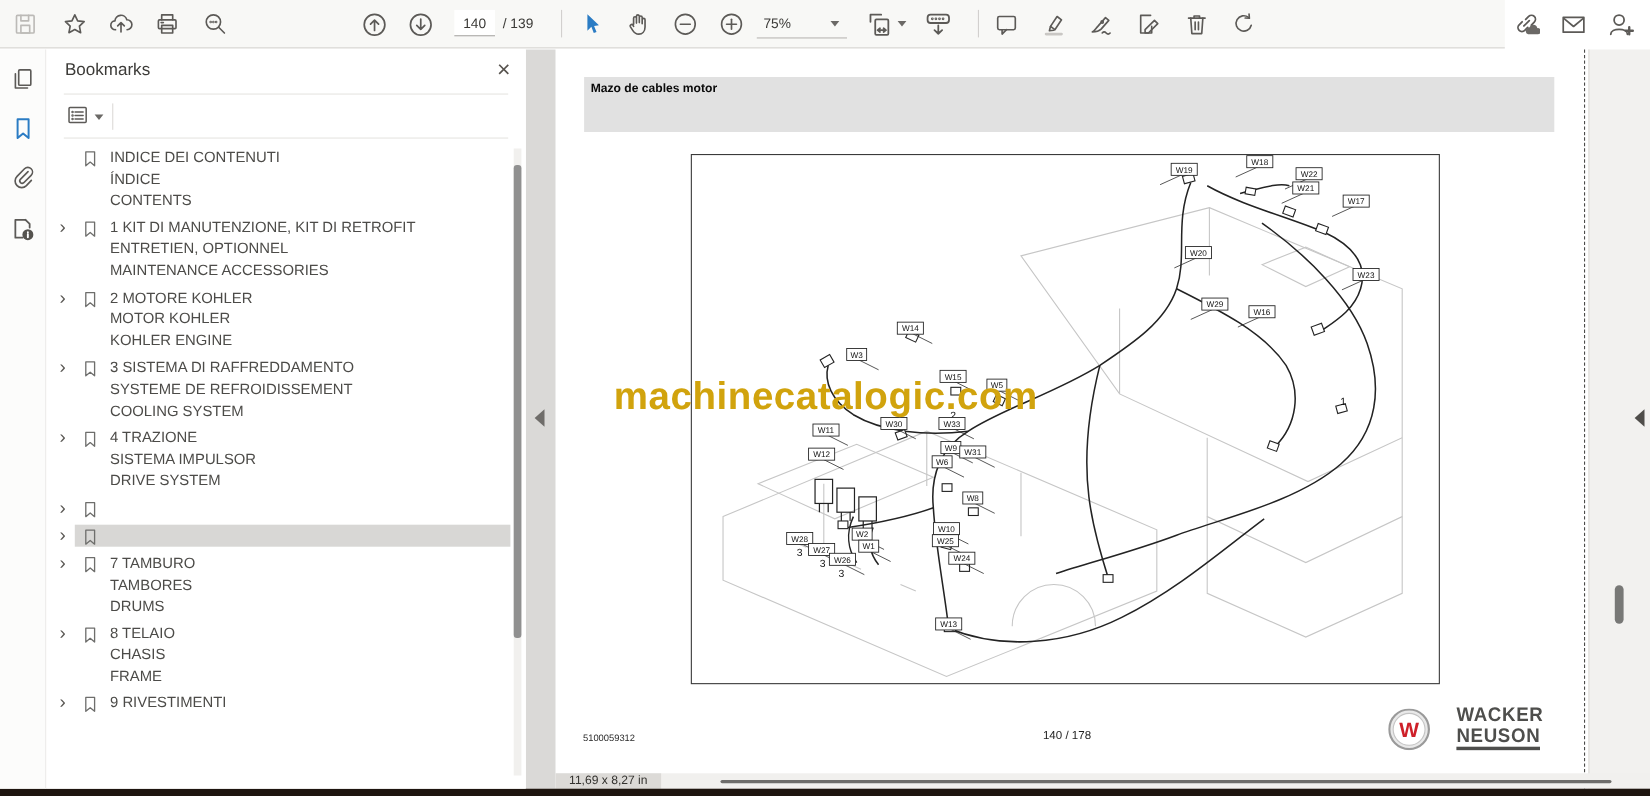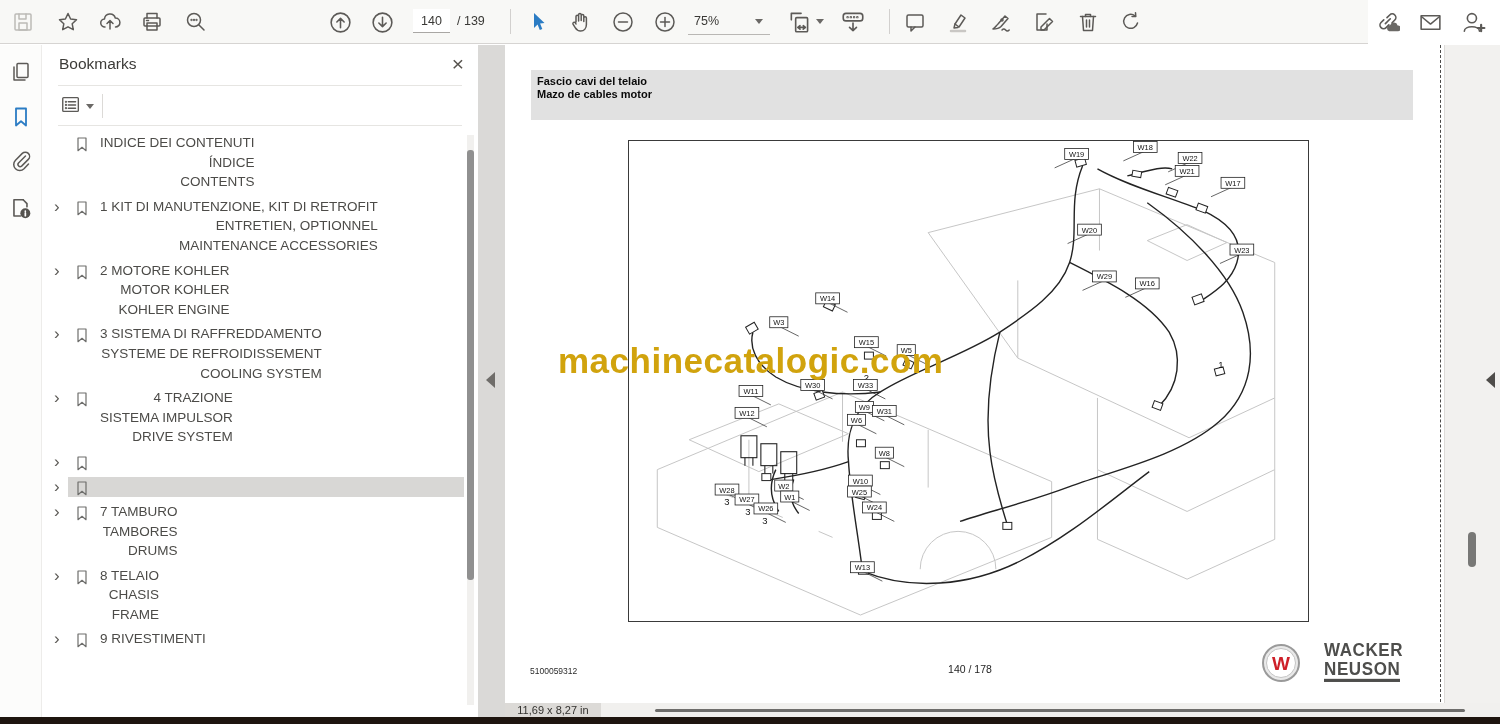--- a/index.html
+++ b/index.html
@@ -27,21 +27,21 @@
   .panel-title { position:absolute; left:17px; top:10px; font-size:15.5px; color:#3C3B38; }
   .panel-close { position:absolute; right:14px; top:6px; font-size:21px; color:#57534E; cursor:pointer; line-height:26px; }
   .panel-div1 { position:absolute; left:16px; top:40px; width:404px; height:1px; background:#E6E5E2; }
   .panel-opts { position:absolute; left:18px; top:49px; width:34px; height:24px; cursor:pointer; }
   .opts-caret { left:26px; top:10px; }
   .panel-vdiv { position:absolute; left:60px; top:49px; width:1px; height:24px; background:#DCDAD7; }
   .panel-div2 { position:absolute; left:16px; top:80px; width:404px; height:1px; background:#E6E5E2; }
   .bm-list { position:absolute; left:0; top:88px; width:436px; height:584px; overflow:hidden; }
   .bm-item { position:relative; margin-bottom:5px; }
   .bm-chevron { position:absolute; left:12px; top:1px; font-size:17px; color:#5B5955; cursor:pointer; line-height:18px; }
-  .bm-row { margin-left:26px; display:flex; align-items:flex-start; padding:0 4px 0 4px; cursor:pointer; width:396px;text-align:right; }
+  .bm-row { margin-left:26px; display:flex; align-items:flex-start; padding:0 4px 0 4px; cursor:pointer; width:396px; }
   .bm-item.selected .bm-row { background:#D8D7D5; }
   .bm-flag { flex:0 0 16px; margin:2px 10px 0 2px; }
   .bm-lines { font-size:13.5px; line-height:19.6px; color:#4C4B48; }
   .bm-item.selected .bm-lines { color:#232220; font-weight:bold; }
   .bm-scroll-track { position:absolute; left:425px; top:90px; width:7px; height:570px; background:#F1F0EE; }
   .bm-scroll-thumb { position:absolute; left:425px; top:105px; width:7px; height:430px; background:#909090; border-radius:3px; cursor:pointer; }
 
   
   .gutter { position:absolute; left:478px; top:45px; width:27px; height:672px; background:#DAD9D7; z-index:5; }
   .collapse-left { position:absolute; left:486px; top:372px; width:0; height:0; border-top:8px solid transparent; border-bottom:8px solid transparent; border-right:9px solid #6F6D6A; cursor:pointer; z-index:6; }
@@ -415,21 +415,20 @@
     <div class="bm-scroll-track"></div>
     <div class="bm-scroll-thumb"></div>
   </div>
 
   <div class="gutter"></div>
   <div class="collapse-left"></div>
 
   <div class="page"></div>
 
   <div class="doc-header">
-    <div>Fascio cavi del telaio</div>
     <div>Mazo de cables motor</div>
   </div>
 
   <svg class="diagram" id="diagram-svg" viewBox="0 0 681 482">
 
     <g stroke="#C6C6C6" fill="none" stroke-width="1">
       <path d="M300,92 L472,48 L648,122 L648,258 L562,298 L390,218 Z"></path>
       <path d="M390,218 L390,140 M472,48 L472,110"></path>
       <path d="M648,258 L648,330 L560,372 L470,330 L470,258"></path>
       <path d="M470,330 L470,400 L560,440 L648,400 L648,330"></path>

